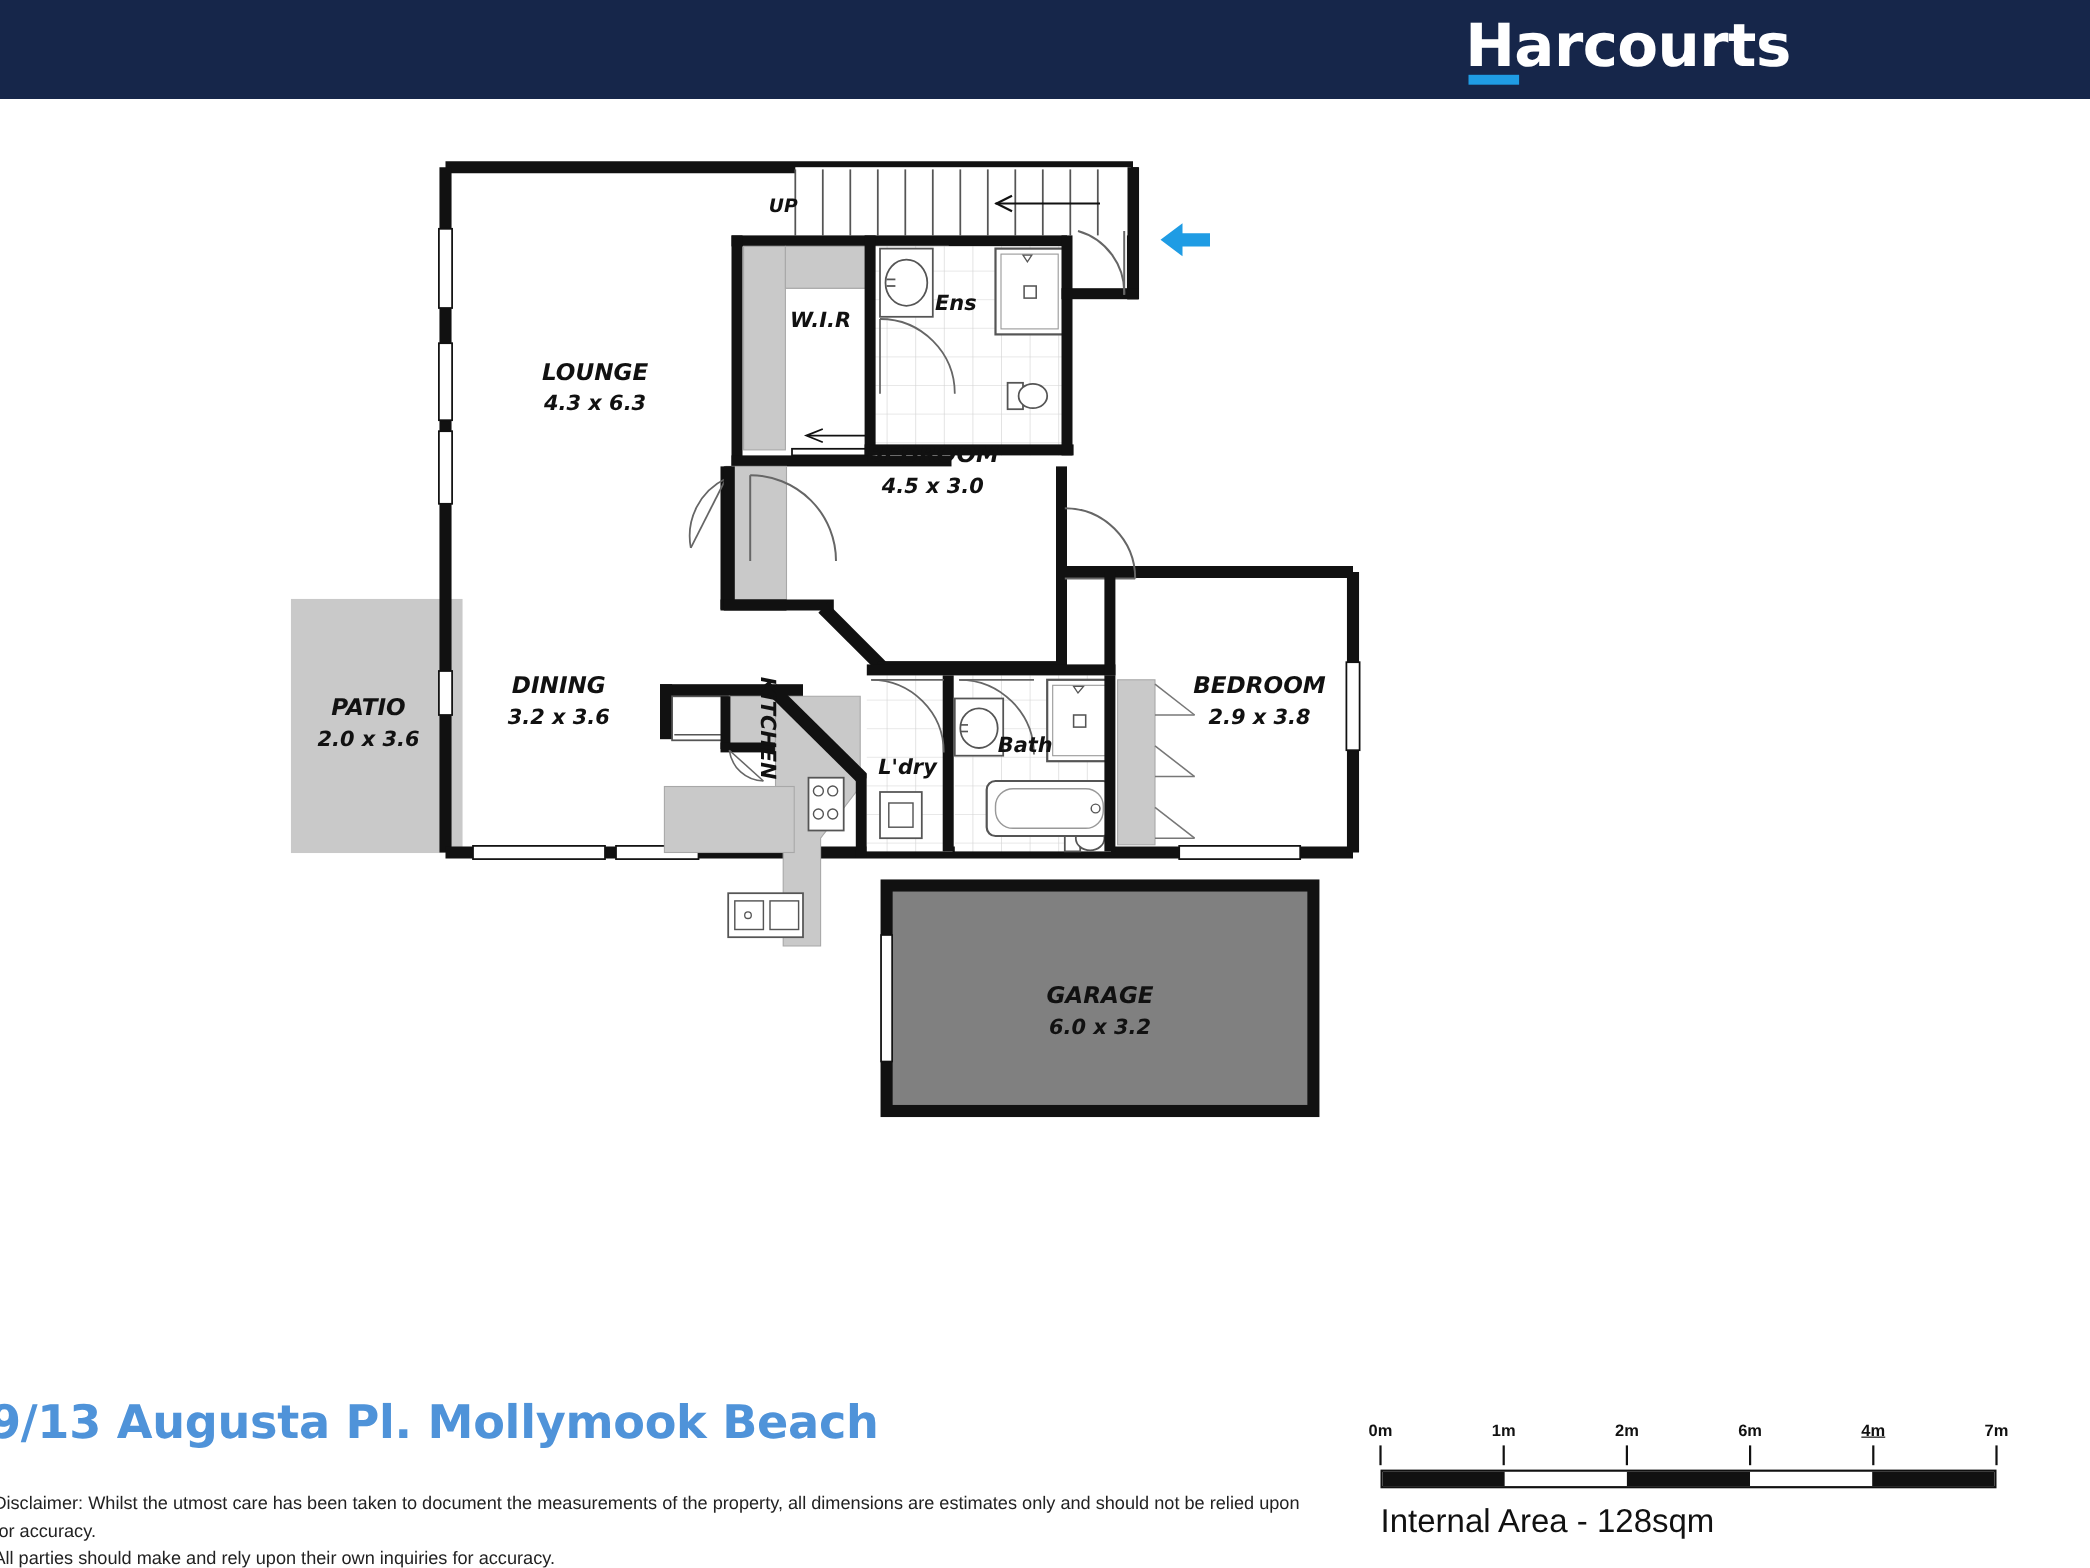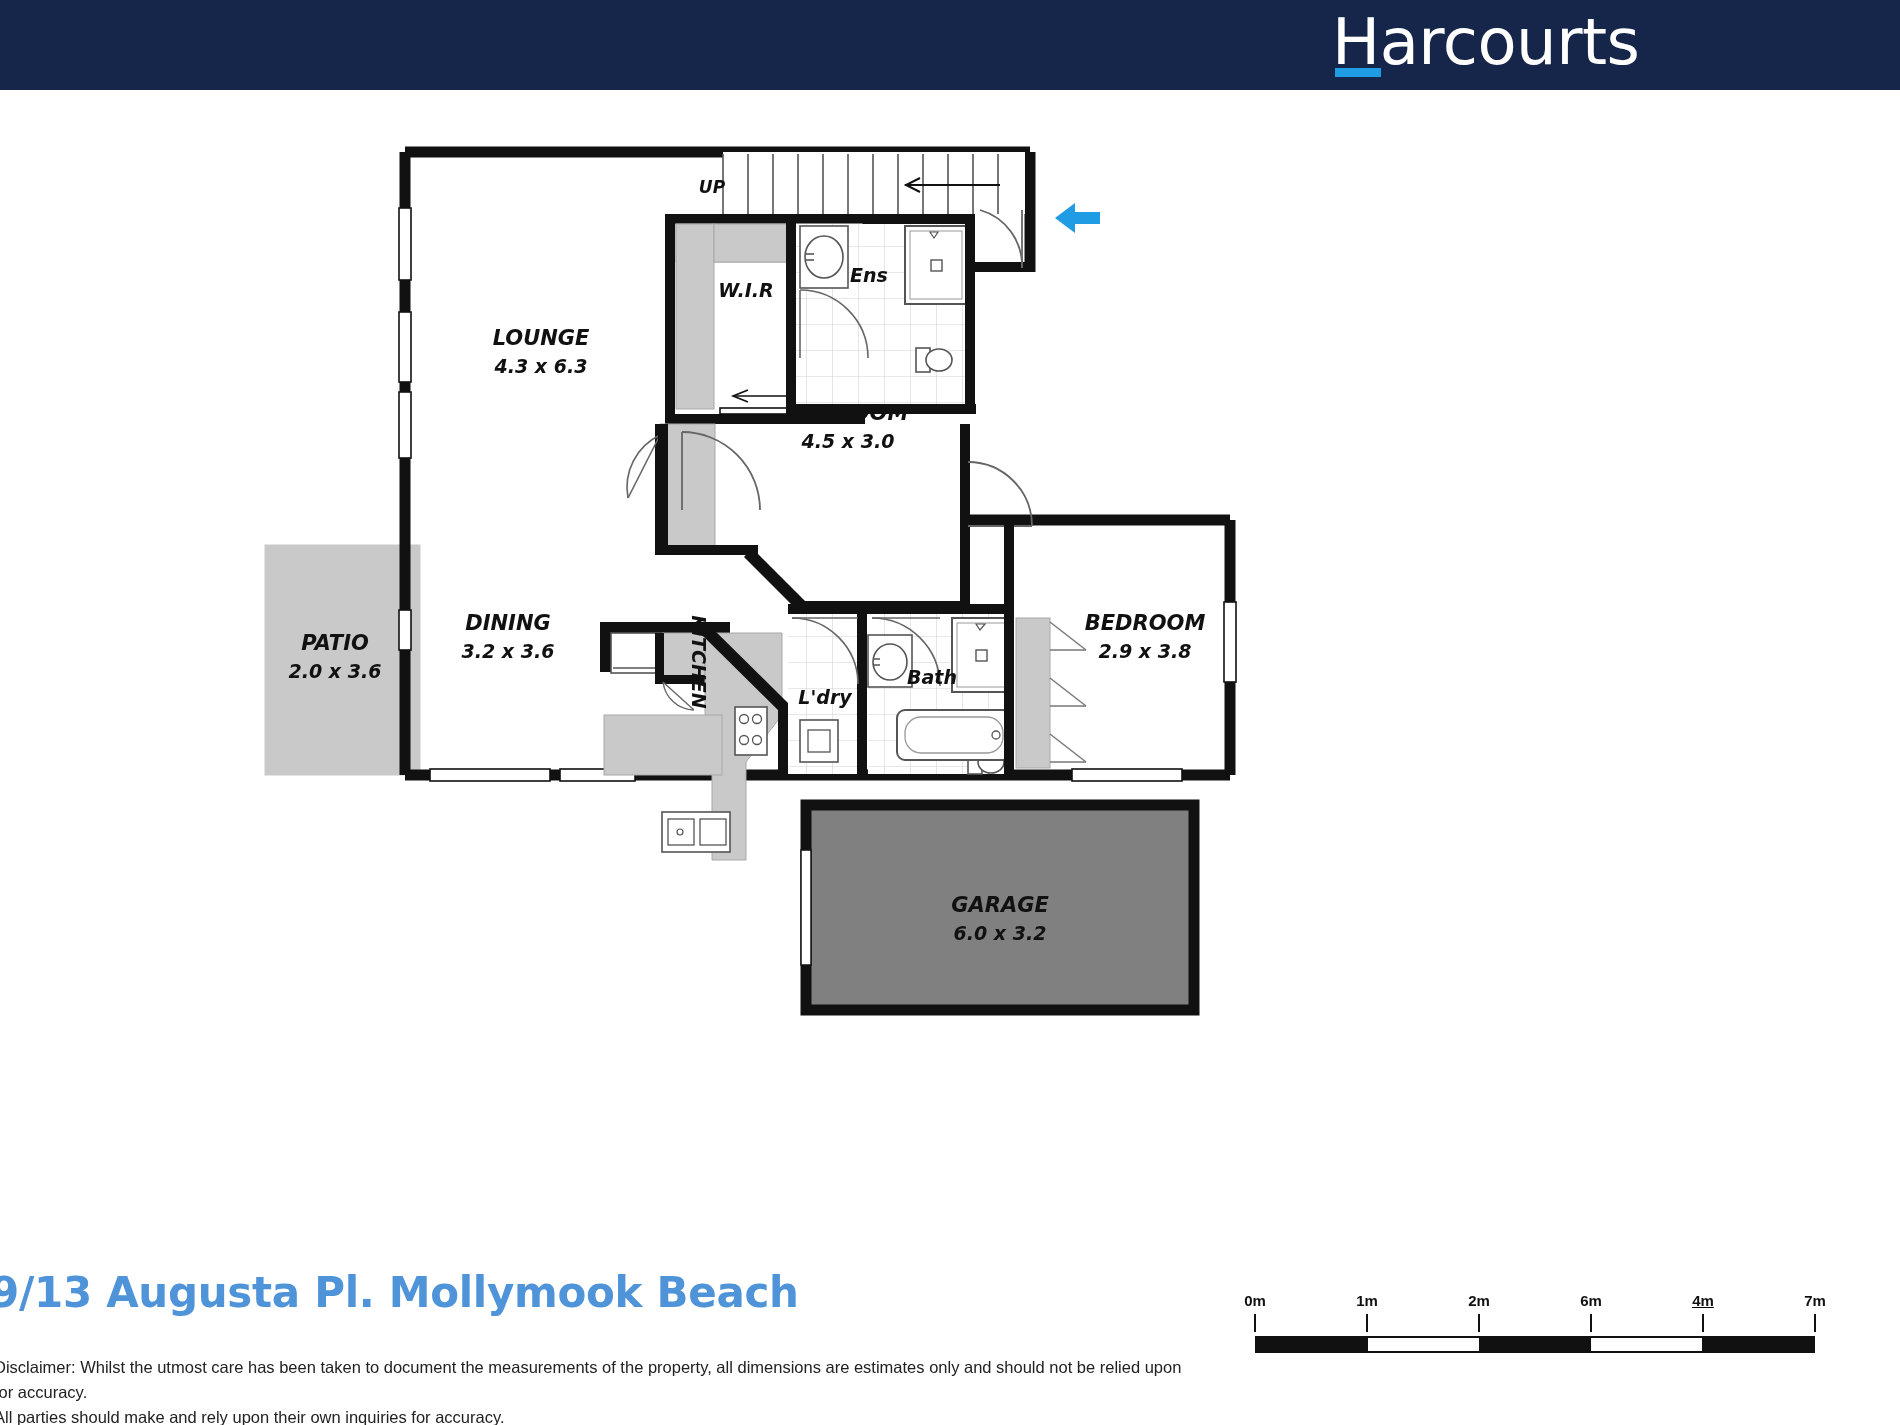--- a/index.html
+++ b/index.html
@@ -23,22 +23,22 @@
     background: #16264a;
     overflow: hidden;
   }
   #brand-wrap {
     position: absolute;
     left: 1332px; top: 16px;
     height: 60px;
   }
   #brand-text {
     font-family: "DejaVu Sans", sans-serif;
-    font-weight: normal;
-    font-size: 64px;
+    font-weight: bold;
+    font-size: 54px;
     letter-spacing: -0.5px;
     color: #ffffff;
     line-height: 52px;
     white-space: nowrap;
   }
   #brand-underline {
     position: absolute;
     left: 3px; top: 52px;
     width: 46px; height: 9px;
     background: #1f9ce4;
@@ -489,15 +489,16 @@
         <span class="mark"></span>
       </div>
     </div>
     <div id="scale-bar">
       <div class="scale-seg on"></div>
       <div class="scale-seg off"></div>
       <div class="scale-seg on"></div>
       <div class="scale-seg off"></div>
       <div class="scale-seg on"></div>
     </div>
+    <div id="internal-area">Internal Area - 128sqm</div>
   </div>
 
 </div>
 
 </body></html>

